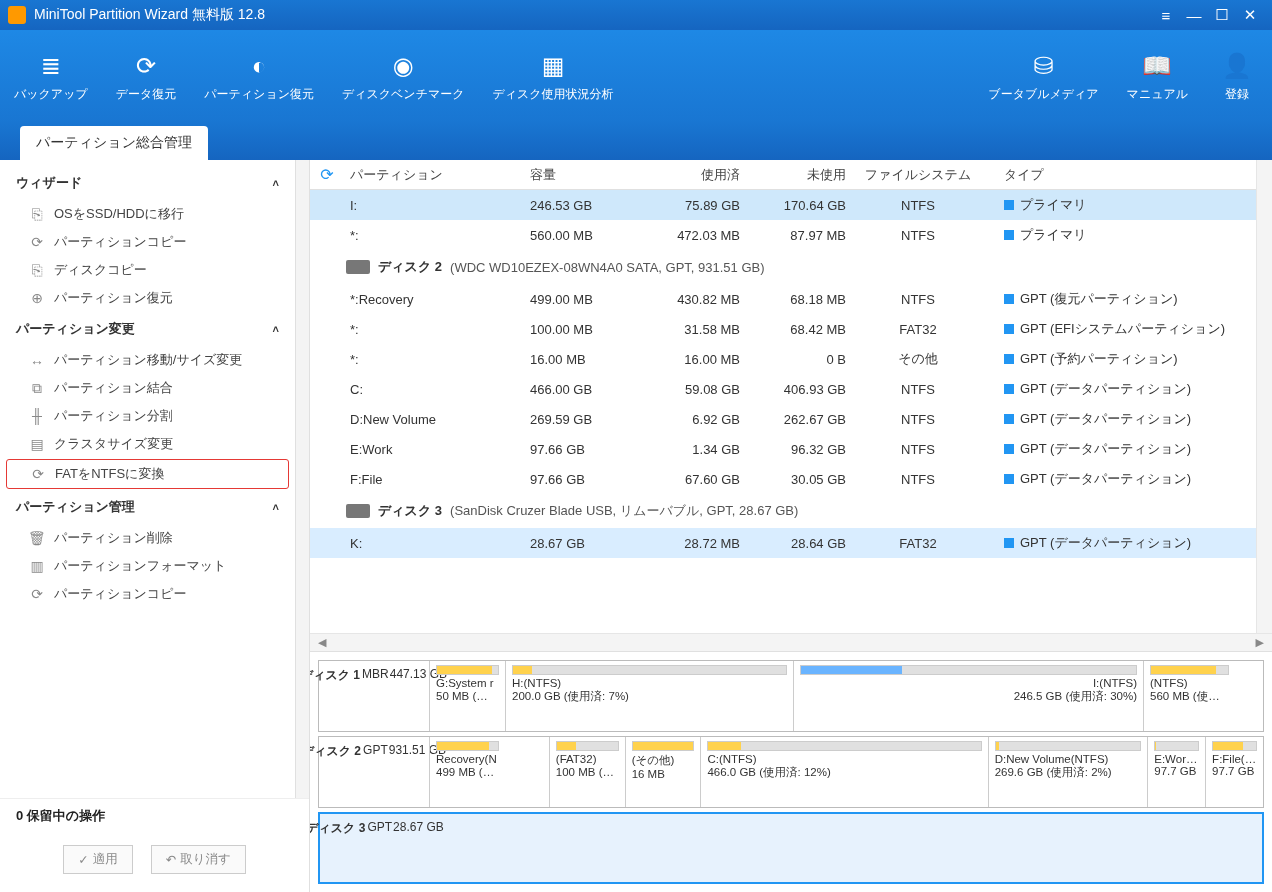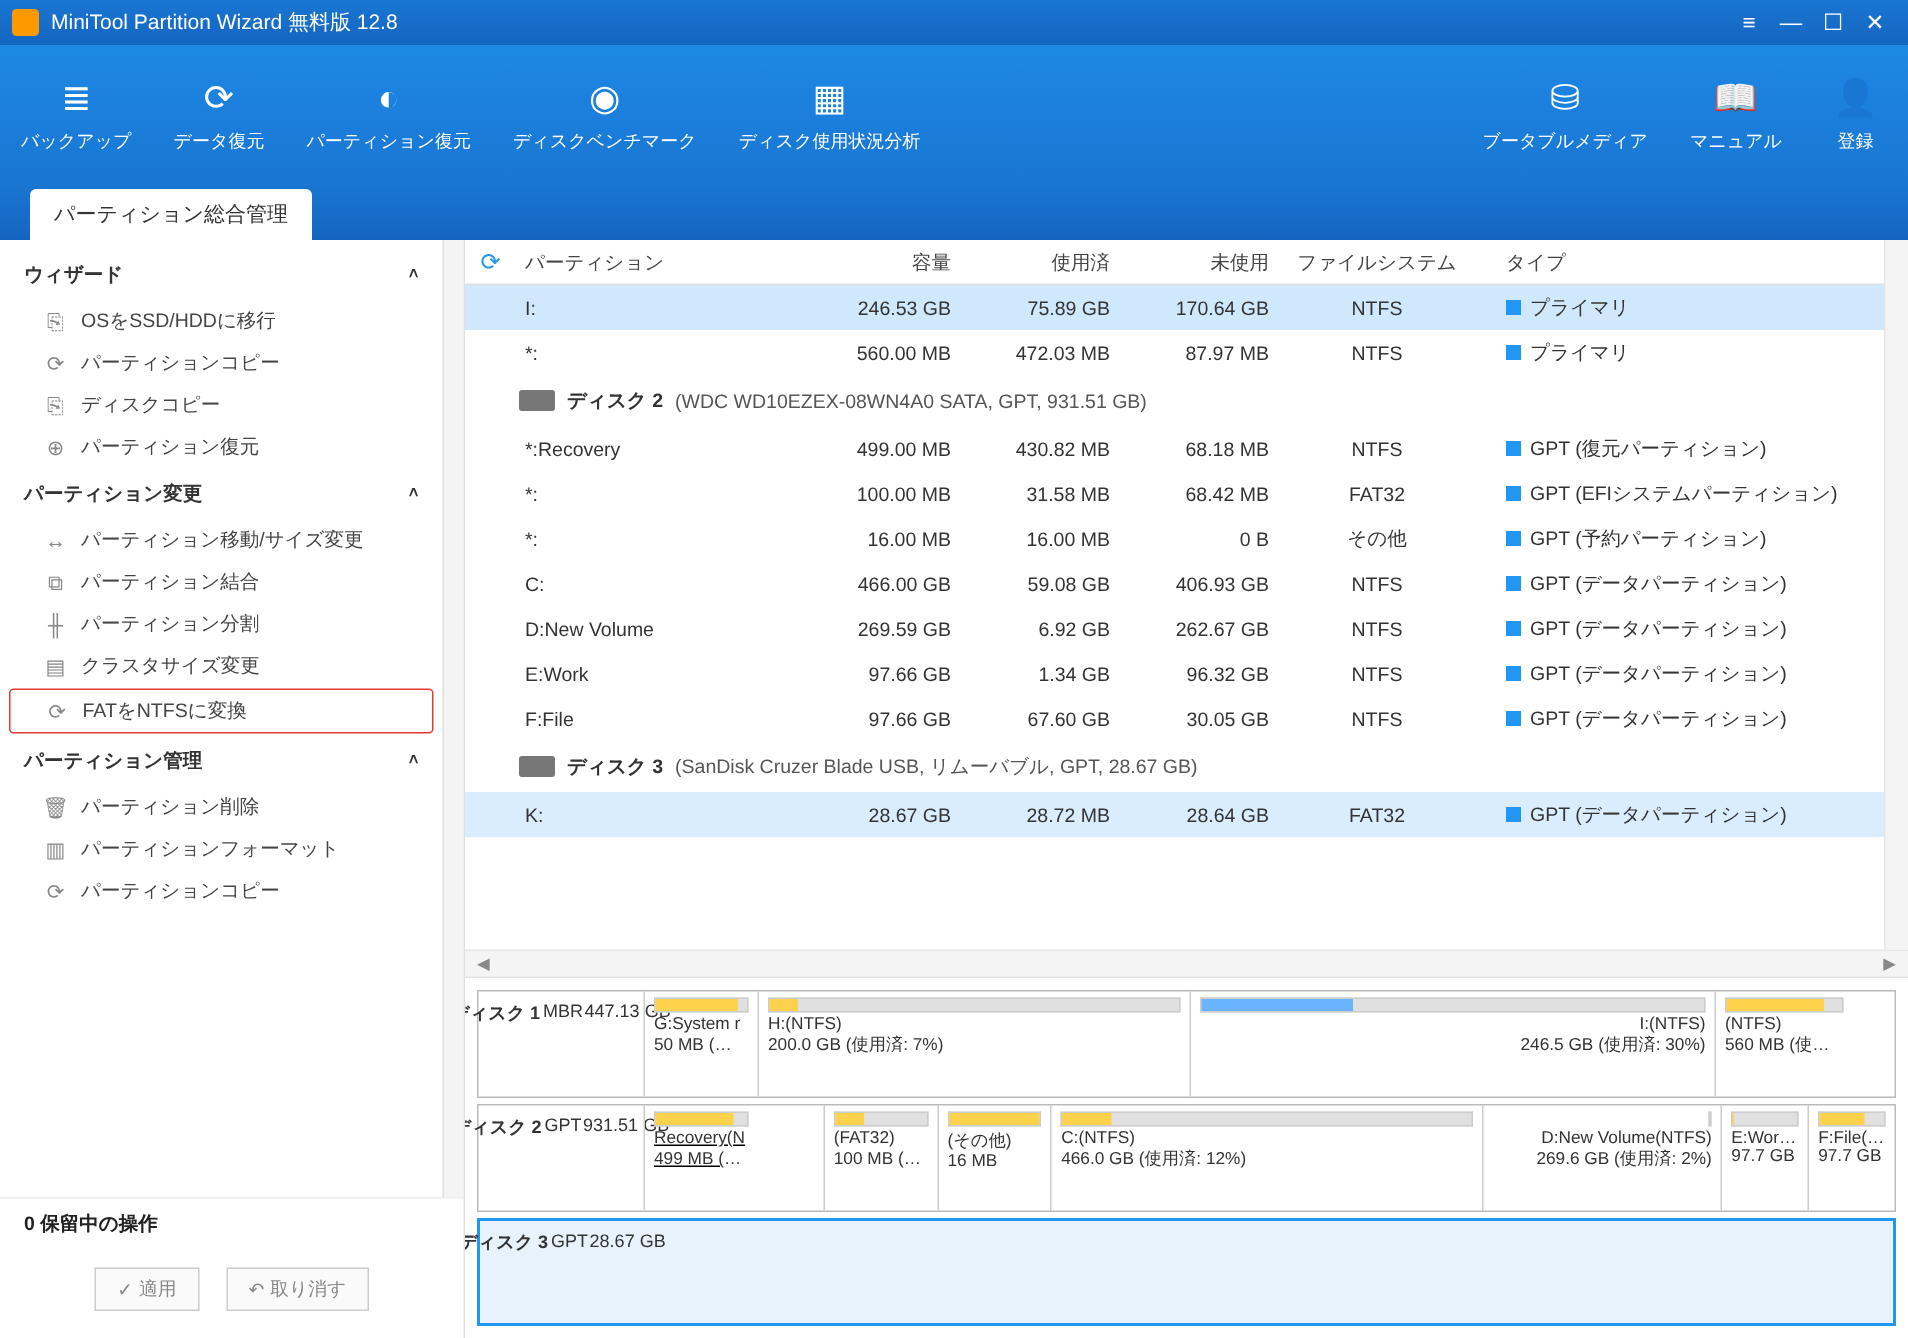--- a/index.html
+++ b/index.html
@@ -37,21 +37,21 @@
 .actbtn { border: 1px solid #ccc; background: #fafafa; padding: 5px 14px; color: #888; cursor: pointer; display: flex; align-items: center; gap: 4px; font-size:12.5px;}
 
 .content { flex: 1; display: flex; flex-direction: column; overflow: hidden; }
 
 .tablewrap { flex: 1; overflow: hidden; position: relative; display:flex;}
 .tablearea{flex:1;overflow:hidden}
 .thead { display: flex; border-bottom: 1px solid #e0e0e0; background: #fff; height: 30px; align-items: center; color: #444; }
 .thead .refresh { width: 34px; text-align: center; color: #2196f3; font-size: 16px; cursor:pointer;}
 .col { padding: 0 6px; white-space: nowrap; overflow: hidden; }
 .c-name{width:180px}
-.c-cap{width:116px;text-align:right}
+.c-cap{width:116px;text-align:left}
 .c-used{width:106px;text-align:right}
 .c-free{width:106px;text-align:right}
 .c-fs{width:132px;text-align:center}
 .c-type{flex:1;padding-left:20px}
 
 .row { display: flex; height: 30px; align-items: center; color: #333; }
 .row.sel { background: #cfe8fb; }
 .row.sel2 { background: #d9edff; }
 .row .pad{width:34px}
 .type-cell{display:flex;align-items:center;gap:6px}
@@ -426,21 +426,21 @@
             <div class="ln">560 MB (使用済: 84%)</div>
           </div>
         </div>
         <div class="diskmap">
           <div class="dmlabel">
             <span class="ln"><b>ディスク 2</b></span>
             <span class="dic"></span>
             <span class="ln">GPT</span>
             <span class="ln">931.51 GB</span>
           </div>
-          <div class="dmpart" style="width: 76px; text-decoration: underline;">
+          <div class="dmpart" style="width: 76px;">
             <div class="bar">
               <div class="fill" style="width:86%"></div>
             </div>
             <div class="ln">Recovery(N</div>
             <div class="ln">499 MB (使用済: 86%)</div>
           </div>
           <div class="dmpart" style="width: 76px; margin-left: 44px;">
             <div class="bar">
               <div class="fill" style="width:31%"></div>
             </div>
@@ -454,21 +454,21 @@
             <div class="ln">(その他)</div>
             <div class="ln">16 MB</div>
           </div>
           <div class="dmpart" style="width: 288px;">
             <div class="bar">
               <div class="fill" style="width:12%"></div>
             </div>
             <div class="ln">C:(NTFS)</div>
             <div class="ln">466.0 GB (使用済: 12%)</div>
           </div>
-          <div class="dmpart" style="width: 160px; align-items: flex-end;">
+          <div class="dmpart" style="width: 160px;">
             <div class="bar">
               <div class="fill" style="width:2%"></div>
             </div>
             <div class="ln">D:New Volume(NTFS)</div>
             <div class="ln">269.6 GB (使用済: 2%)</div>
           </div>
           <div class="dmpart" style="width: 58px;">
             <div class="bar">
               <div class="fill" style="width:1%"></div>
             </div>

